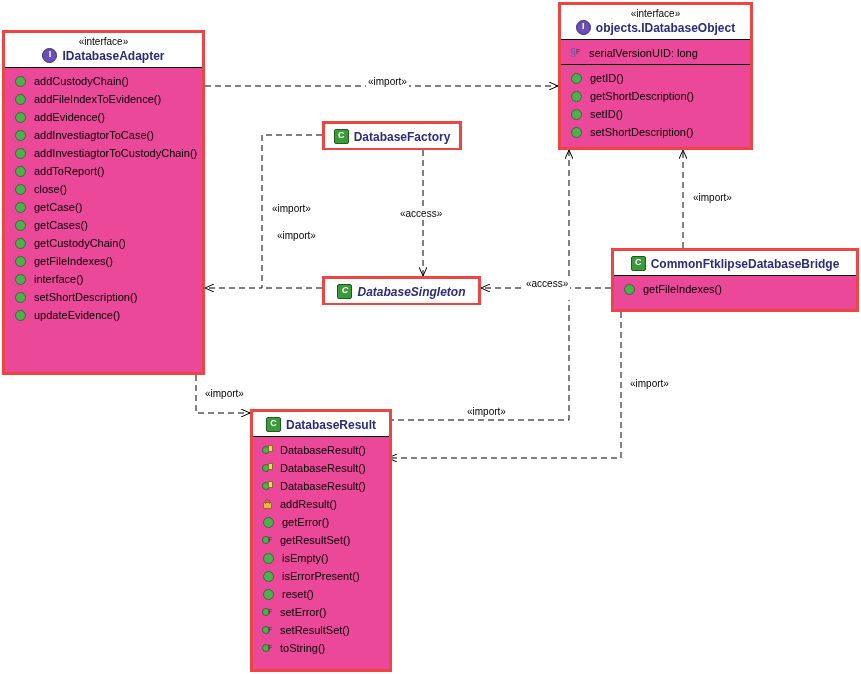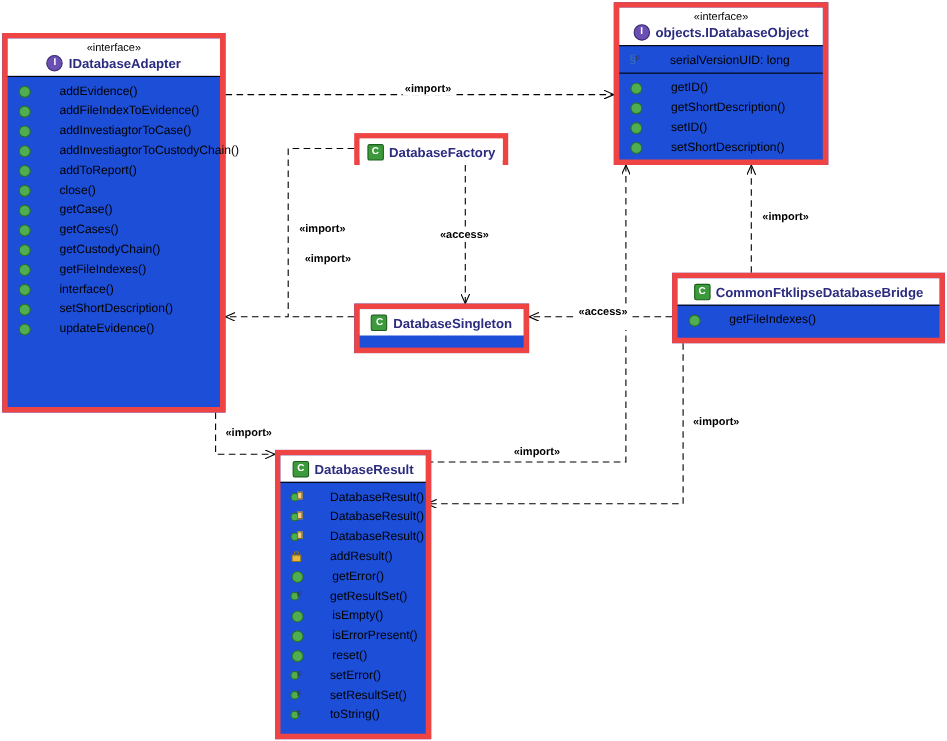--- a/index.html
+++ b/index.html
@@ -24,22 +24,22 @@
   }
   .edges {
     position: absolute;
     left: 0; top: 0;
     width: 861px;
     height: 674px;
     pointer-events: none;
   }
   .node {
     position: absolute;
-    background: #1d4ed8;
-    border: 5px solid #ef4444;
+    background: #ec4899;
+    border: 3px solid #ef4444;
     box-sizing: border-box;
   }
   .node-header {
     padding: 3px 6px 4px 6px;
     text-align: center;
     background: #ffffff;
   }
   .stereotype {
     display: block;
     font-size: 10px;
@@ -65,21 +65,21 @@
     height: 0;
     font-size: 0;
     line-height: 0;
   }
   .compartment {
     padding: 4px 4px 5px 4px;
   }
   .member {
     display: flex;
     align-items: center;
-    gap: 24px;
+    gap: 6px;
     height: 18px;
     padding-left: 4px;
     white-space: nowrap;
   }
   .member-label {
     font-size: 11px;
     color: #000000;
   }
   
   .ico {
@@ -232,21 +232,20 @@
     line-height: 10px;
     color: #333333;
   }
   .edge-label {
     position: absolute;
     font-size: 10px;
     color: #000000;
     background: #ffffff;
     padding: 0 2px;
     white-space: nowrap;
-    font-weight: bold;
   }
 </style>
 </head>
 <body>
 
 <div id="canvas">
 
   <svg class="edges" viewBox="0 0 861 674">
     <defs>
       <marker id="arrow" markerWidth="10" markerHeight="8" refX="9" refY="4" orient="auto" markerUnits="userSpaceOnUse">
@@ -282,25 +281,29 @@
       <span class="stereotype">«interface»</span>
       <span class="title-row">
         <span class="ico ico-interface"></span>
         <span class="title-text">IDatabaseAdapter</span>
       </span>
     </div>
     <div class="sep"></div>
     <div class="compartment">
       <div class="member">
           <span class="ico ico-method-pub"></span>
+          <span class="member-label">addCustodyChain()</span>
+        </div>
+      <div class="member">
+          <span class="ico ico-method-pub"></span>
+          <span class="member-label">addFileIndexToEvidence()</span>
+        </div>
+      <div class="member">
+          <span class="ico ico-method-pub"></span>
           <span class="member-label">addEvidence()</span>
-        </div>
-      <div class="member">
-          <span class="ico ico-method-pub"></span>
-          <span class="member-label">addFileIndexToEvidence()</span>
         </div>
       <div class="member">
           <span class="ico ico-method-pub"></span>
           <span class="member-label">addInvestiagtorToCase()</span>
         </div>
       <div class="member">
           <span class="ico ico-method-pub"></span>
           <span class="member-label">addInvestiagtorToCustodyChain()</span>
         </div>
       <div class="member">
@@ -380,21 +383,21 @@
 
   <div class="node" style="left:322px; top:121px; width:140px; height:29px;">
     <div class="node-header" style="padding-top:5px;">
       <span class="title-row">
         <span class="ico ico-class"></span>
         <span class="title-text">DatabaseFactory</span>
       </span>
     </div>
   </div>
 
-  <div class="node" style="left:322px; top:276px; width:159px; height:45px;">
+  <div class="node" style="left:322px; top:276px; width:159px; height:29px;font-style:italic;">
     <div class="node-header" style="padding-top:5px;">
       <span class="title-row">
         <span class="ico ico-class"></span>
         <span class="title-text">DatabaseSingleton</span>
       </span>
     </div>
   </div>
 
   <div class="node" style="left:611px; top:248px; width:248px; height:64px;">
     <div class="node-header" style="padding-top:5px;">

